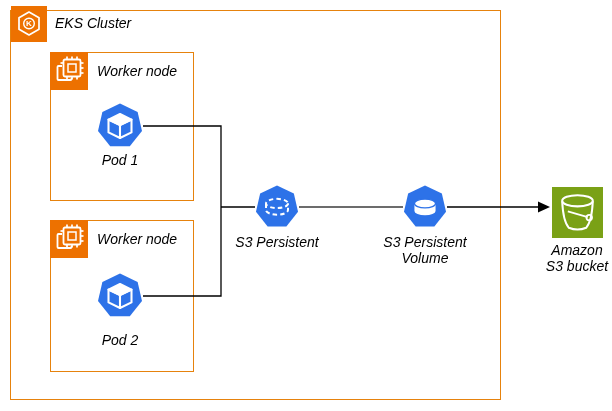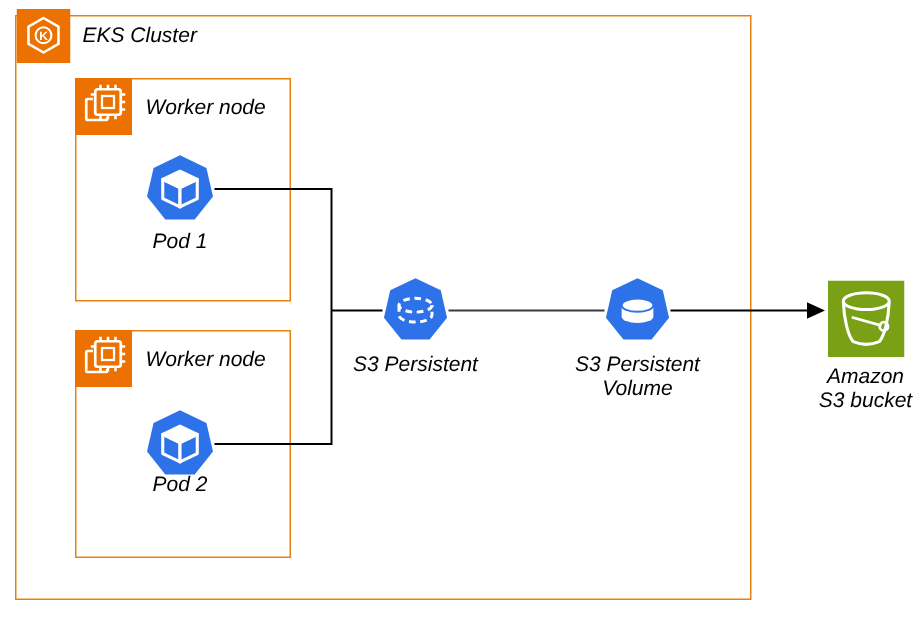--- a/index.html
+++ b/index.html
@@ -103,21 +103,21 @@
   <div class="lbl center" style="left:85px;top:152px;width:70px;">Pod 1</div>
 
   <span class="icon" style="left:97px;top:273px;">
     <svg width="46" height="46" viewBox="0 0 100 100">
       <polygon points="50,1 88.3,19.4 97.8,60.9 71.3,94.1 28.7,94.1 2.2,60.9 11.7,19.4" fill="#2D72E8"></polygon>
       <polygon points="25,36 50,48 50,76 25,64" fill="#2D72E8" stroke="#ffffff" stroke-width="4.5" stroke-linejoin="round"></polygon>
       <polygon points="75,36 50,48 50,76 75,64" fill="#2D72E8" stroke="#ffffff" stroke-width="4.5" stroke-linejoin="round"></polygon>
       <polygon points="50,24 75,36 50,48 25,36" fill="#ffffff" stroke="#ffffff" stroke-width="4.5" stroke-linejoin="round"></polygon>
     </svg>
   </span>
-  <div class="lbl center" style="left:85px;top:314px;width:70px;">Pod 2</div>
+  <div class="lbl center" style="left:85px;top:332px;width:70px;">Pod 2</div>
 
   <span class="icon" style="left:255px;top:185px;">
     <svg width="44" height="44" viewBox="0 0 100 100">
       <polygon points="50,1 88.3,19.4 97.8,60.9 71.3,94.1 28.7,94.1 2.2,60.9 11.7,19.4" fill="#2D72E8"></polygon>
       <ellipse cx="50" cy="42" rx="25" ry="10.5" fill="none" stroke="#ffffff" stroke-width="4.5" stroke-dasharray="10 7"></ellipse>
       <path d="M25,42 L25,57 A25,10.5 0 0 0 75,57 L75,42" fill="none" stroke="#ffffff" stroke-width="4.5" stroke-dasharray="10 7"></path>
     </svg>
   </span>
   <div class="lbl center" style="left:212px;top:234px;width:130px;">
     <div>S3 Persistent</div>

